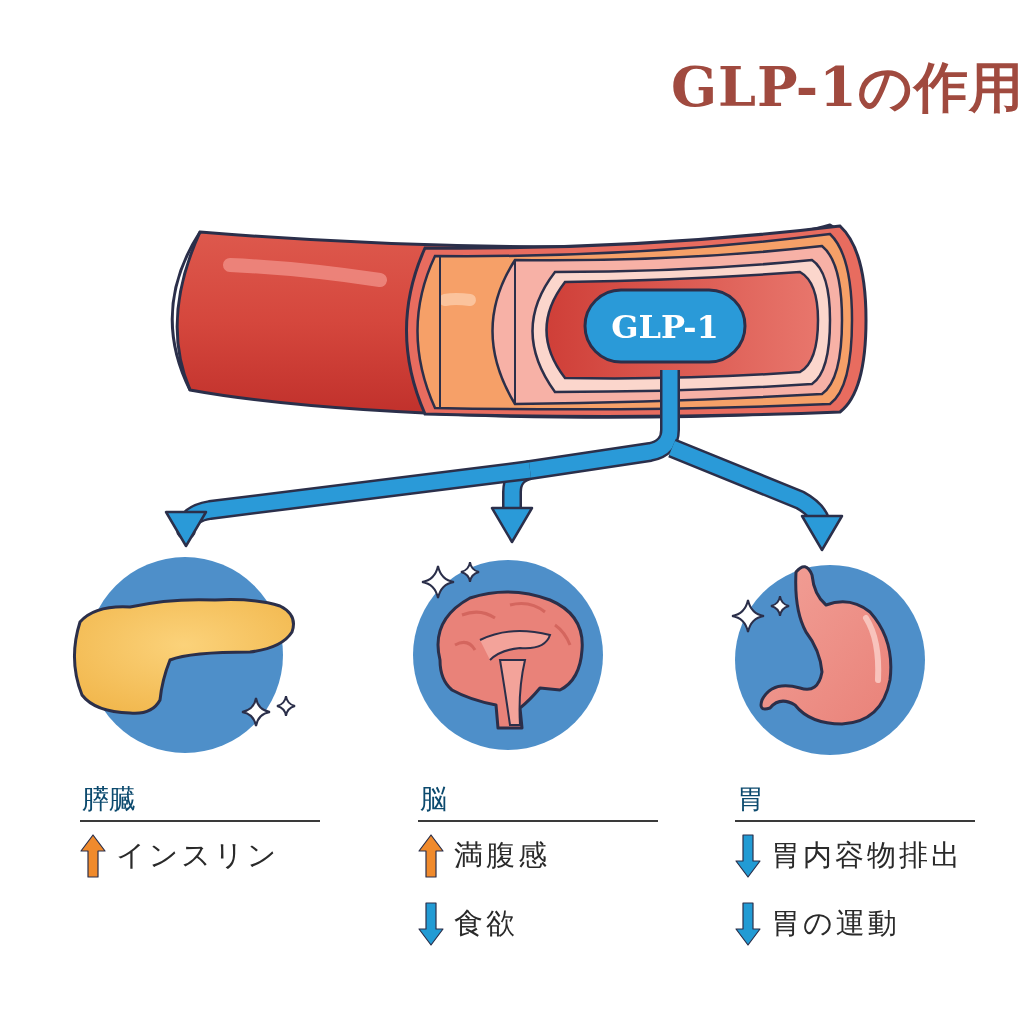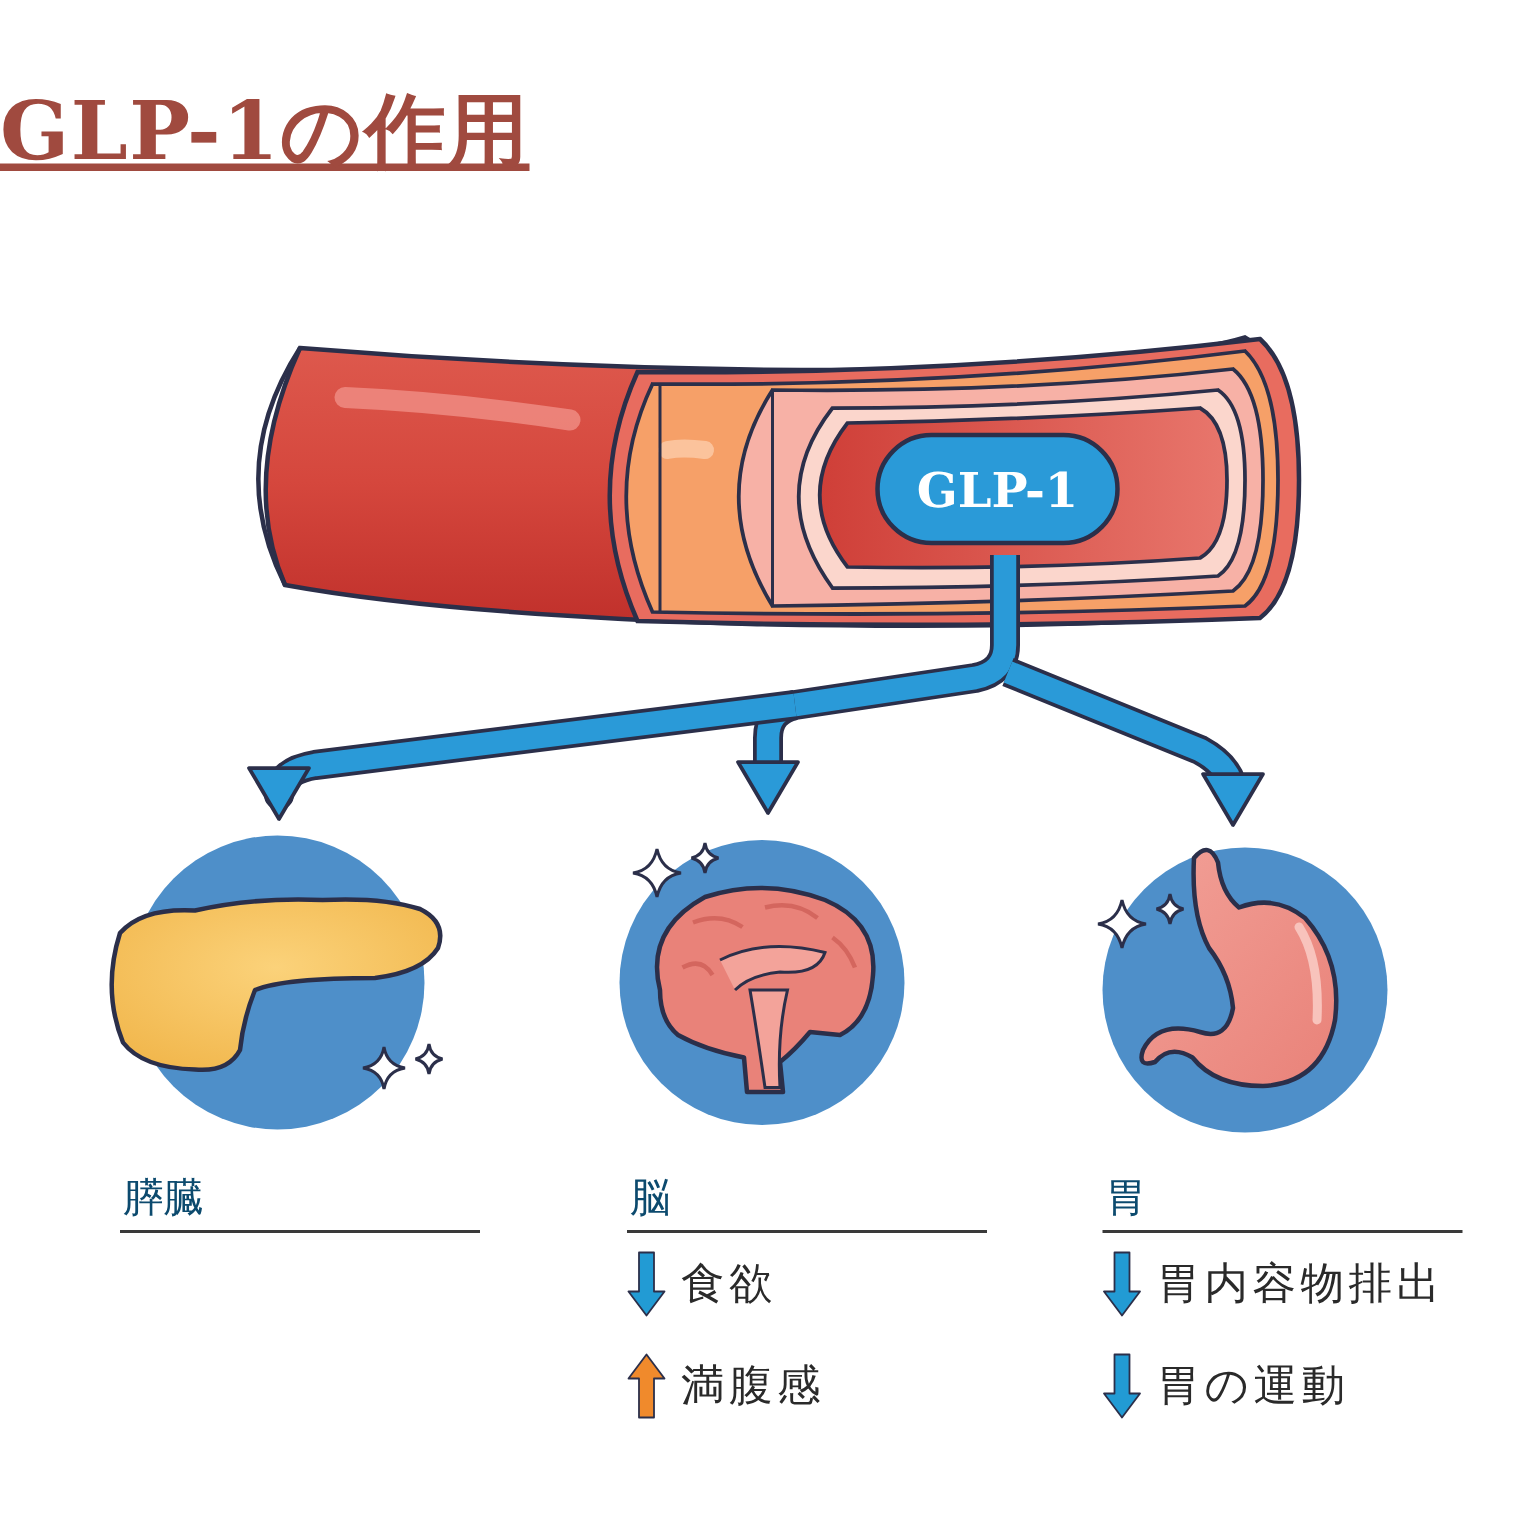--- a/index.html
+++ b/index.html
@@ -5,27 +5,26 @@
   html, body { margin: 0; padding: 0; }
   body {
     width: 1024px; height: 1012px;
     background: #ffffff;
     position: relative;
     overflow: hidden;
     font-family: "DejaVu Sans", sans-serif;
   }
   .title {
     position: absolute; left: 0; right: 0; top: 52px;
-    text-align: left;
+    text-align: right;
     font-family: "DejaVu Serif", "Liberation Serif", serif;
     font-weight: bold;
     font-size: 54px;
     color: #a04a3f;
     letter-spacing: 1px;
-    text-decoration: underline;
   }
   svg.art { position: absolute; left: 0; top: 0; }
   .col {
     position: absolute; top: 780px; width: 240px;
   }
   .col .heading {
     font-size: 27px; color: #0c4a6e;
     padding-left: 2px; height: 38px; line-height: 38px;
   }
   .col .rule {
@@ -143,36 +142,42 @@
     <path d="M 748 600 Q 751 614 764 616 Q 751 618 748 632 Q 745 618 732 616 Q 745 614 748 600 Z" fill="#fff" stroke="#2b2f4a" stroke-width="2"></path>
     <path d="M 780 596 Q 781 604 789 606 Q 781 608 780 616 Q 779 608 771 606 Q 779 604 780 596 Z" fill="#fff" stroke="#2b2f4a" stroke-width="2"></path>
   </g>
 
   <text x="665" y="338" text-anchor="middle" font-family="DejaVu Serif, serif" font-weight="bold" font-size="32" fill="#ffffff">GLP-1</text>
 </svg>
 
 <div class="col" style="left:80px;">
   <div class="heading">膵臓</div>
   <div class="rule"></div>
+  <div class="effect">
+    <svg class="arrow" viewBox="0 0 26 46">
+      <polygon points="13,2 25,18 18,18 18,44 8,44 8,18 1,18" fill="#f08a2c" stroke="#2b2f4a" stroke-width="1.2" stroke-linejoin="round"></polygon>
+    </svg>
+    <span class="label">インスリン</span>
+  </div>
 </div>
 
 <div class="col" style="left:418px;">
   <div class="heading">脳</div>
   <div class="rule"></div>
   <div class="effect">
     <svg class="arrow" viewBox="0 0 26 46">
+      <polygon points="13,2 25,18 18,18 18,44 8,44 8,18 1,18" fill="#f08a2c" stroke="#2b2f4a" stroke-width="1.2" stroke-linejoin="round"></polygon>
+    </svg>
+    <span class="label">満腹感</span>
+  </div>
+  <div class="effect">
+    <svg class="arrow" viewBox="0 0 26 46">
       <polygon points="8,2 18,2 18,28 25,28 13,44 1,28 8,28" fill="#229bd4" stroke="#2b2f4a" stroke-width="1.2" stroke-linejoin="round"></polygon>
     </svg>
     <span class="label">食欲</span>
-  </div>
-  <div class="effect">
-    <svg class="arrow" viewBox="0 0 26 46">
-      <polygon points="13,2 25,18 18,18 18,44 8,44 8,18 1,18" fill="#f08a2c" stroke="#2b2f4a" stroke-width="1.2" stroke-linejoin="round"></polygon>
-    </svg>
-    <span class="label">満腹感</span>
   </div>
 </div>
 
 <div class="col" style="left:735px;">
   <div class="heading">胃</div>
   <div class="rule"></div>
   <div class="effect">
     <svg class="arrow" viewBox="0 0 26 46">
       <polygon points="8,2 18,2 18,28 25,28 13,44 1,28 8,28" fill="#229bd4" stroke="#2b2f4a" stroke-width="1.2" stroke-linejoin="round"></polygon>
     </svg>

